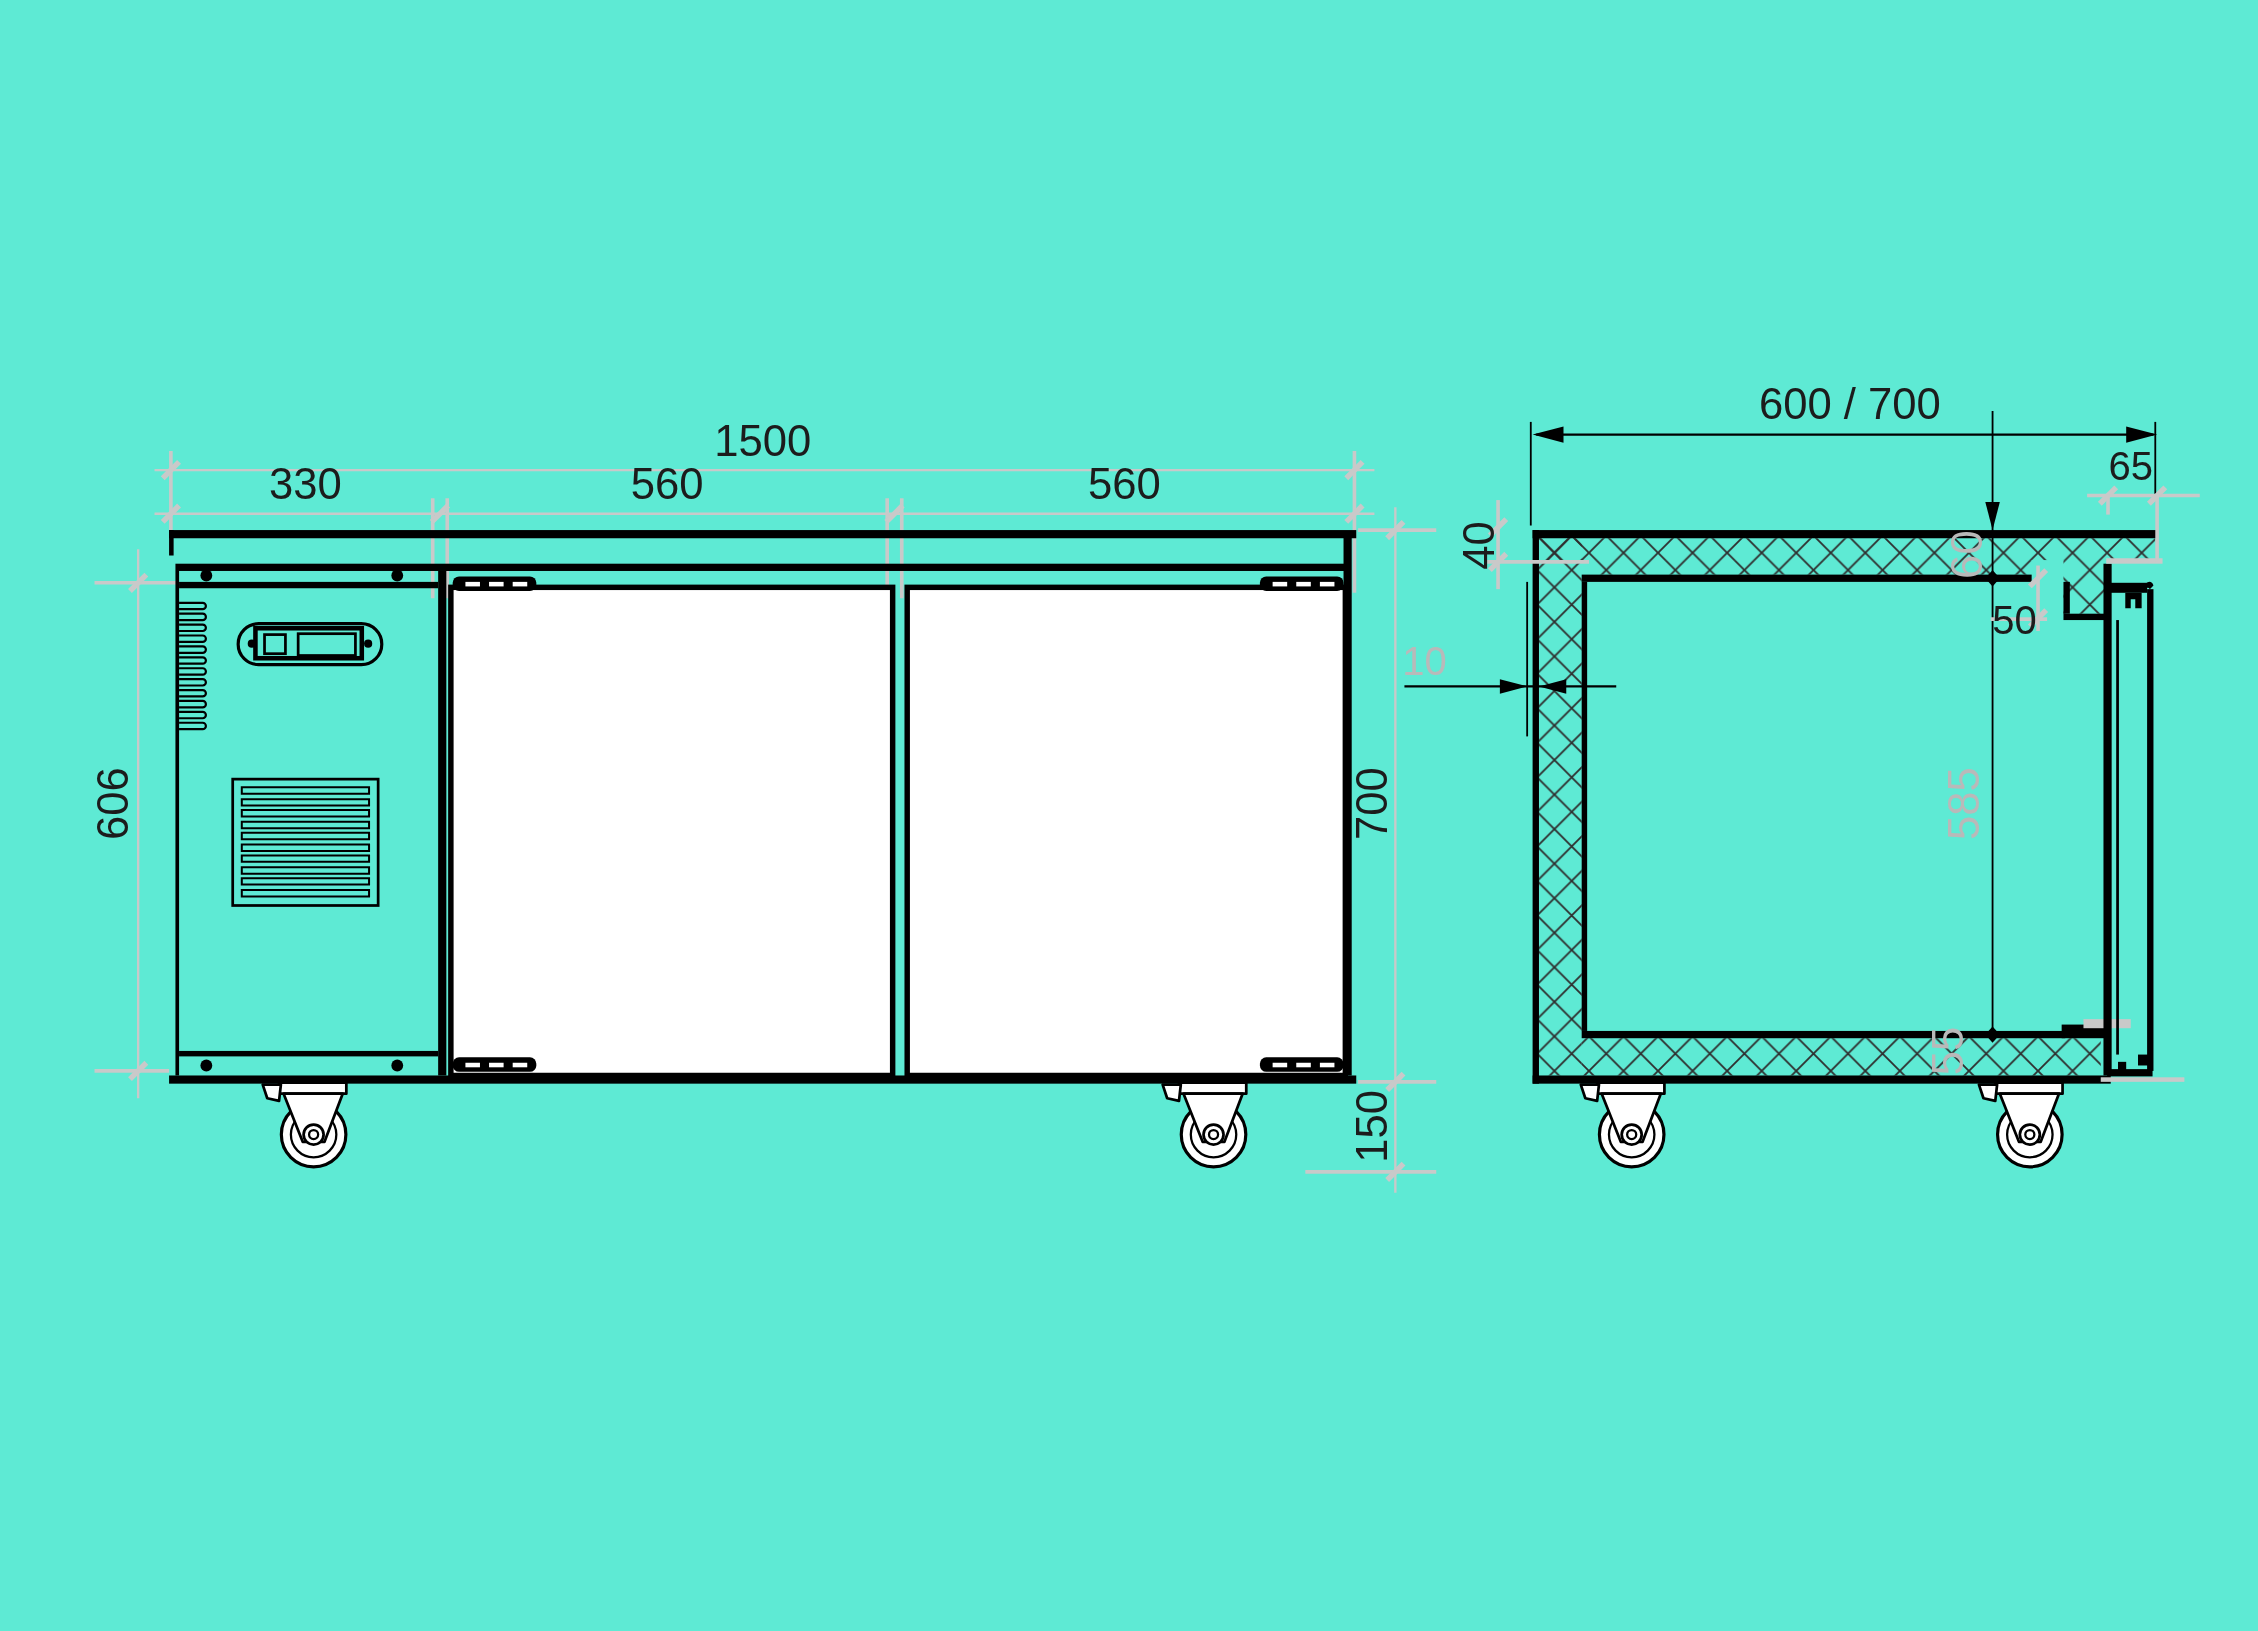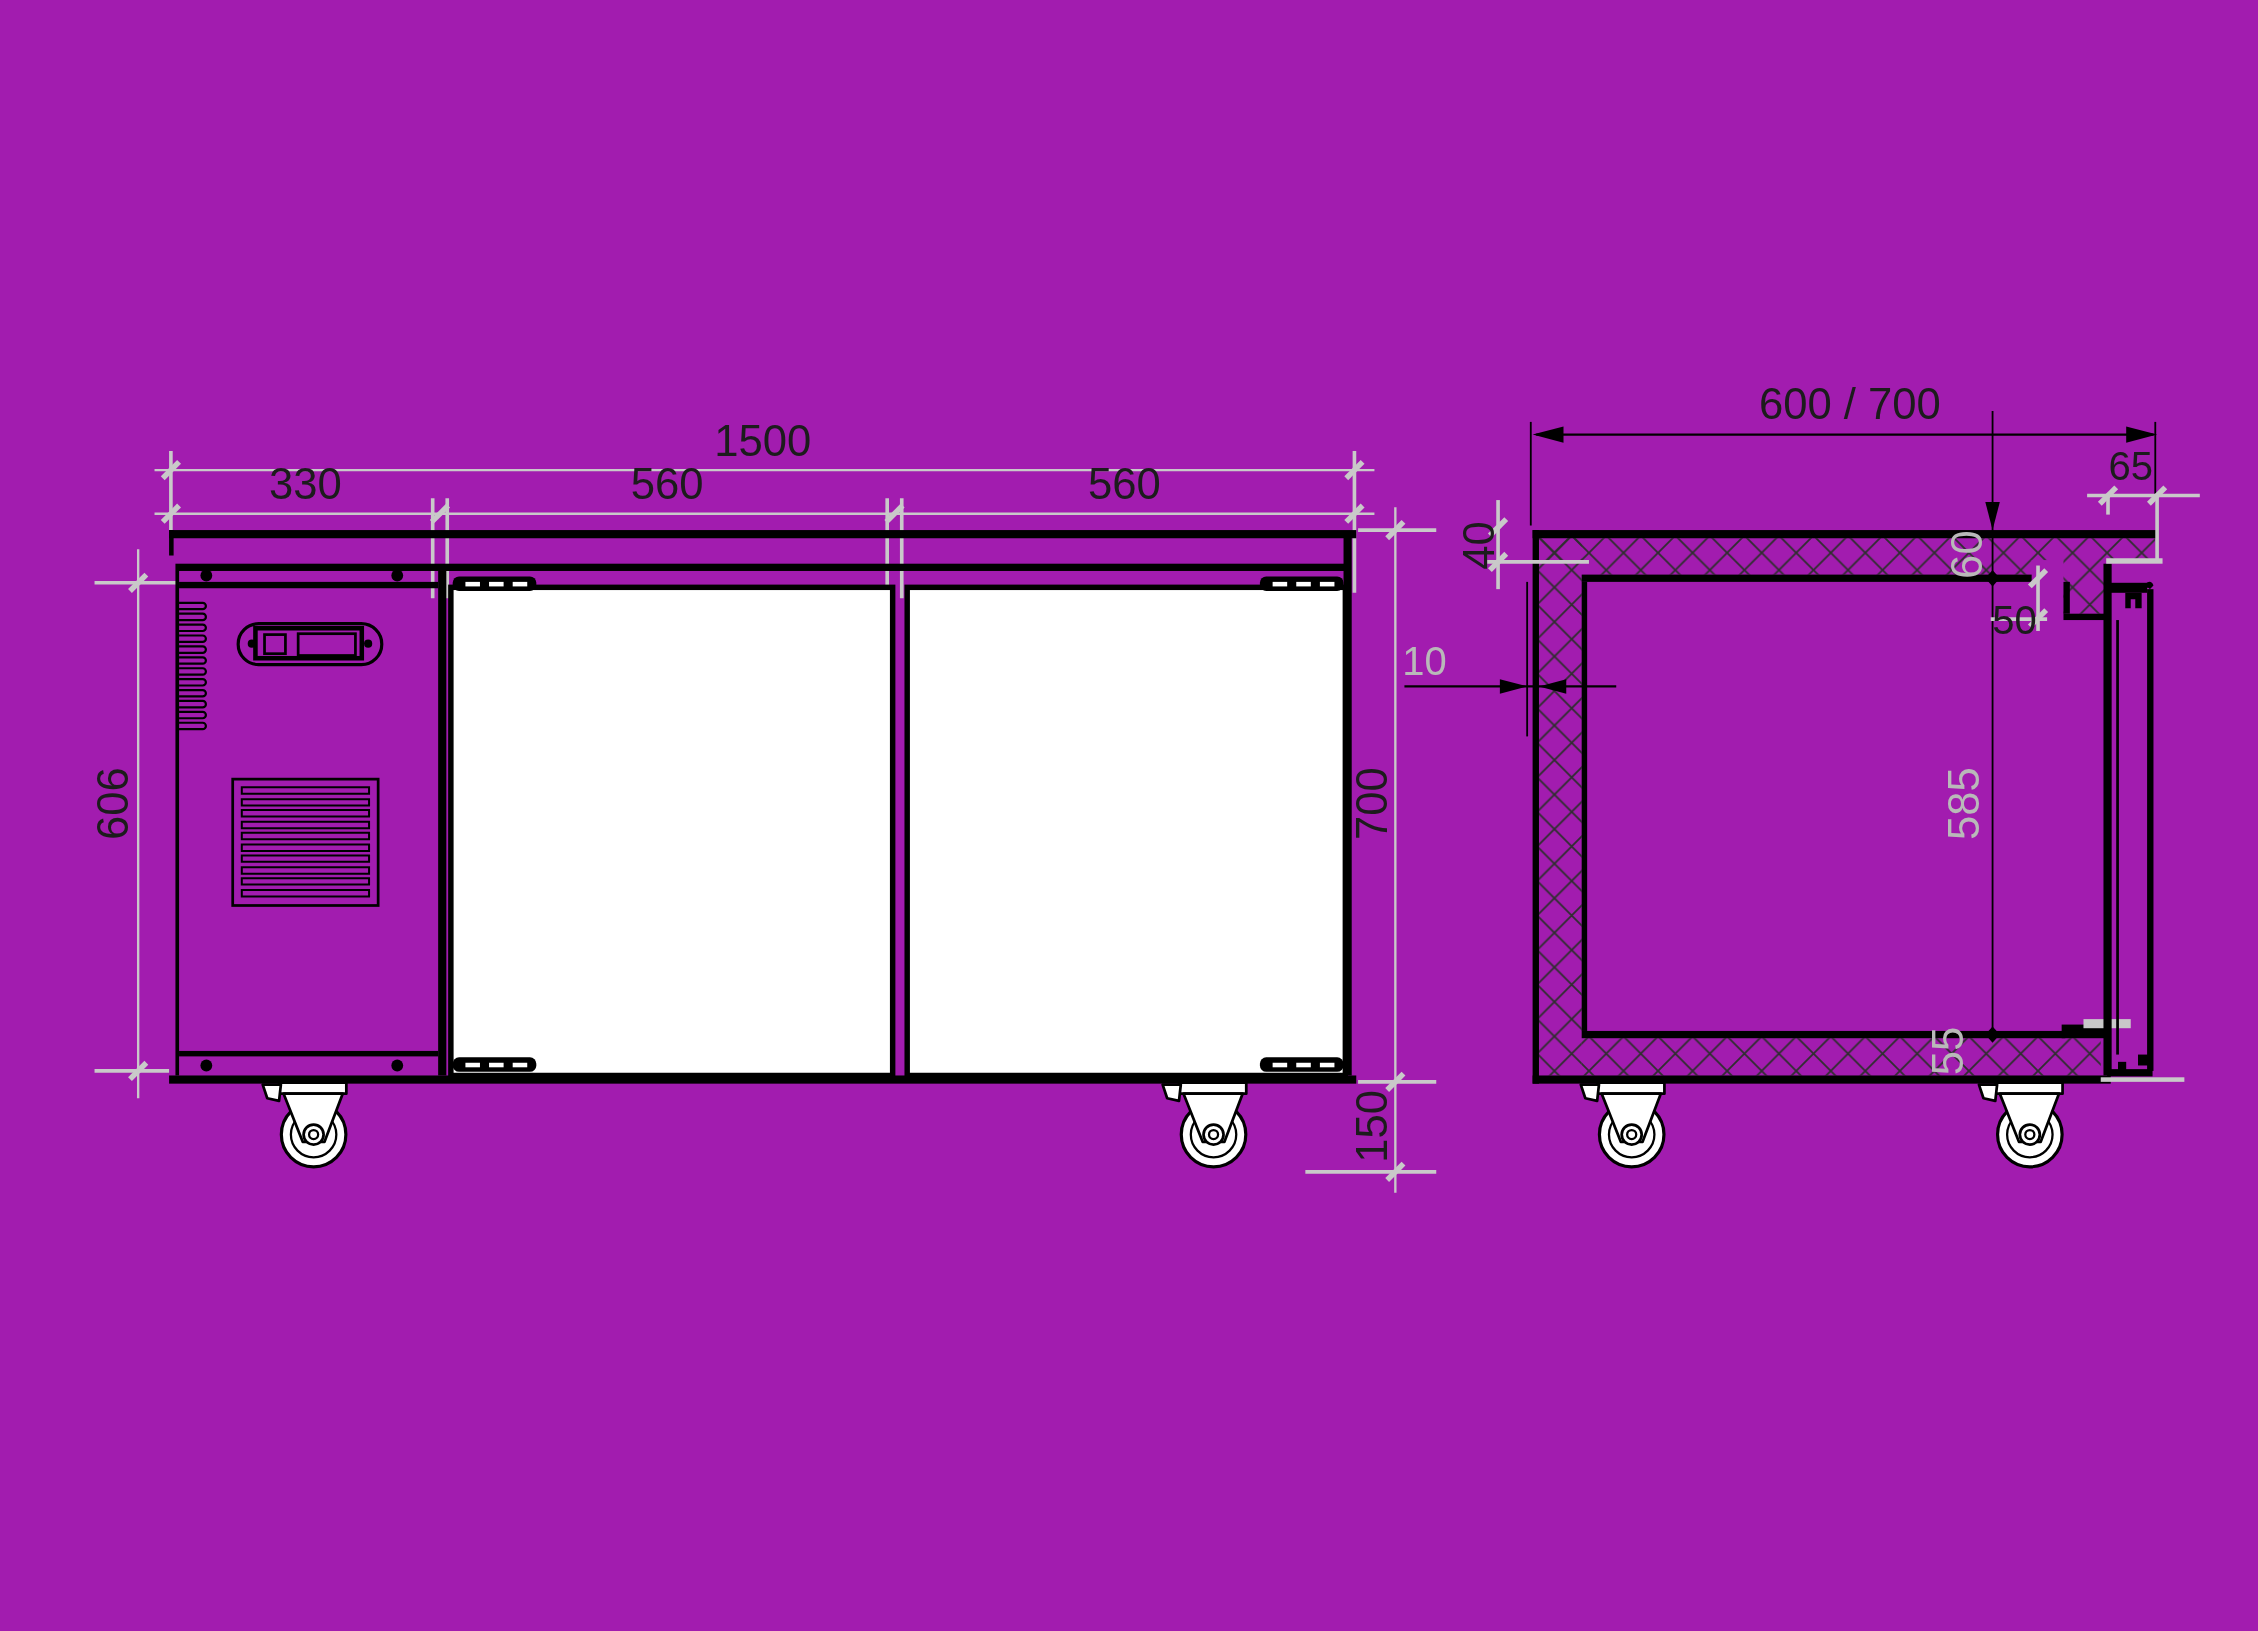--- a/index.html
+++ b/index.html
@@ -1,16 +1,16 @@
 <!DOCTYPE html>
 <html style="--c-dim_line: #c9c9c9; --c-dim_text: #1c1c1c; --c-ref_text: #b9b9b9; --c-line: #000000; --c-background: #ffffff;font-size:14.5px"><head>
 <meta charset="utf-8">
 <style>
   html,body{margin:0;padding:0;background:#ffffff;}
-  .canvas{position:relative;width:2258px;height:1631px;background:#a21caf;overflow:hidden;}
+  .canvas{position:relative;width:2258px;height:1631px;background:#5eead4;overflow:hidden;}
   svg{display:block;}
   svg text{font-family:"Liberation Sans","DejaVu Sans",sans-serif;font-size:48px;text-anchor:middle;}
   .t-dark{fill:var(--c-dim_text,#1c1c1c);}
   .t-gray{fill:var(--c-ref_text,#b9b9b9);}
   .t-sm{font-size:44px;}
   .dl{stroke:var(--c-dim_line,#c9c9c9);stroke-width:2.6;fill:none;}
   .dlw{stroke:var(--c-dim_line,#c9c9c9);stroke-width:4;fill:none;}
   .tick{stroke:var(--c-dim_line,#c9c9c9);stroke-width:6;fill:none;}
   .bl{stroke:#000;fill:none;}
   .blk{fill:#000;stroke:none;}

